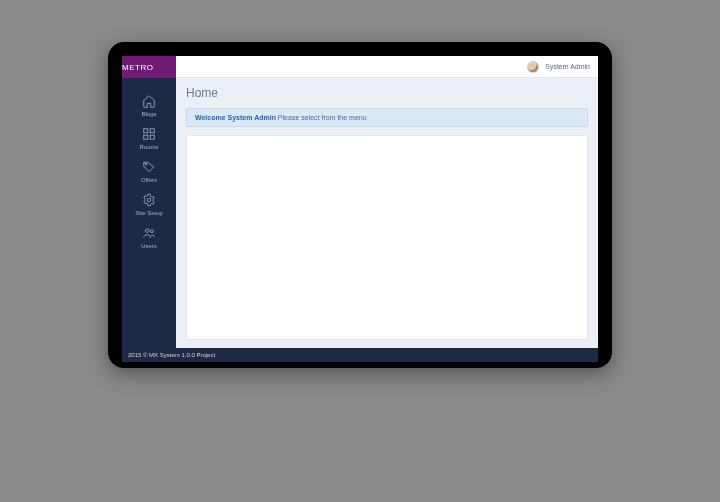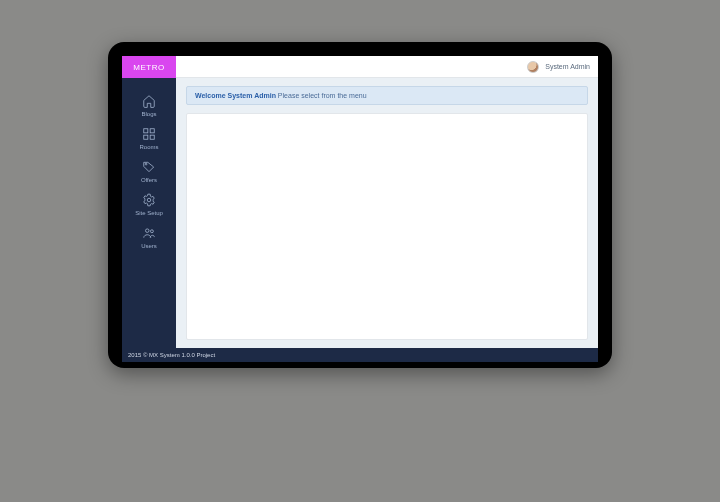--- a/index.html
+++ b/index.html
@@ -34,24 +34,24 @@
     color: #cfd6e4;
     display: flex;
     flex-direction: column;
     align-items: center;
     gap: 10px;
     padding-top: 0;
   }
   .brand {
     width: 54px;
     height: 22px;
-    background: #d946ef;
+    background: #701a75;
     color: #fff;
     font-size: 8px;
-    display: flex; align-items: center; justify-content: center;
+    display: flex; align-items: center; 
     letter-spacing: .5px;
   }
   .nav { display: flex; flex-direction: column; gap: 10px; width: 100%; padding-top: 6px; }
   .nav-item {
     display: flex; flex-direction: column; align-items: center;
     gap: 2px;
     font-size: 6px;
     color: #9fb0cc;
     cursor: pointer;
   }
@@ -163,20 +163,21 @@
           </div>
         </nav>
       </aside>
 
       <main class="main">
         <div class="topbar">
           <span class="avatar"></span>
           <span class="user-label">System Admin</span>
         </div>
         <div class="content">
+          <h1 class="page-title">Home</h1>
           <div class="welcome-bar">
             <span class="strong">Welcome System Admin</span><span> Please select from the menu</span>
           </div>
           <div class="panel"></div>
         </div>
       </main>
     </div>
     <div class="footer">
       <span>2015 © MX System 1.0.0 Project</span>
     </div>

